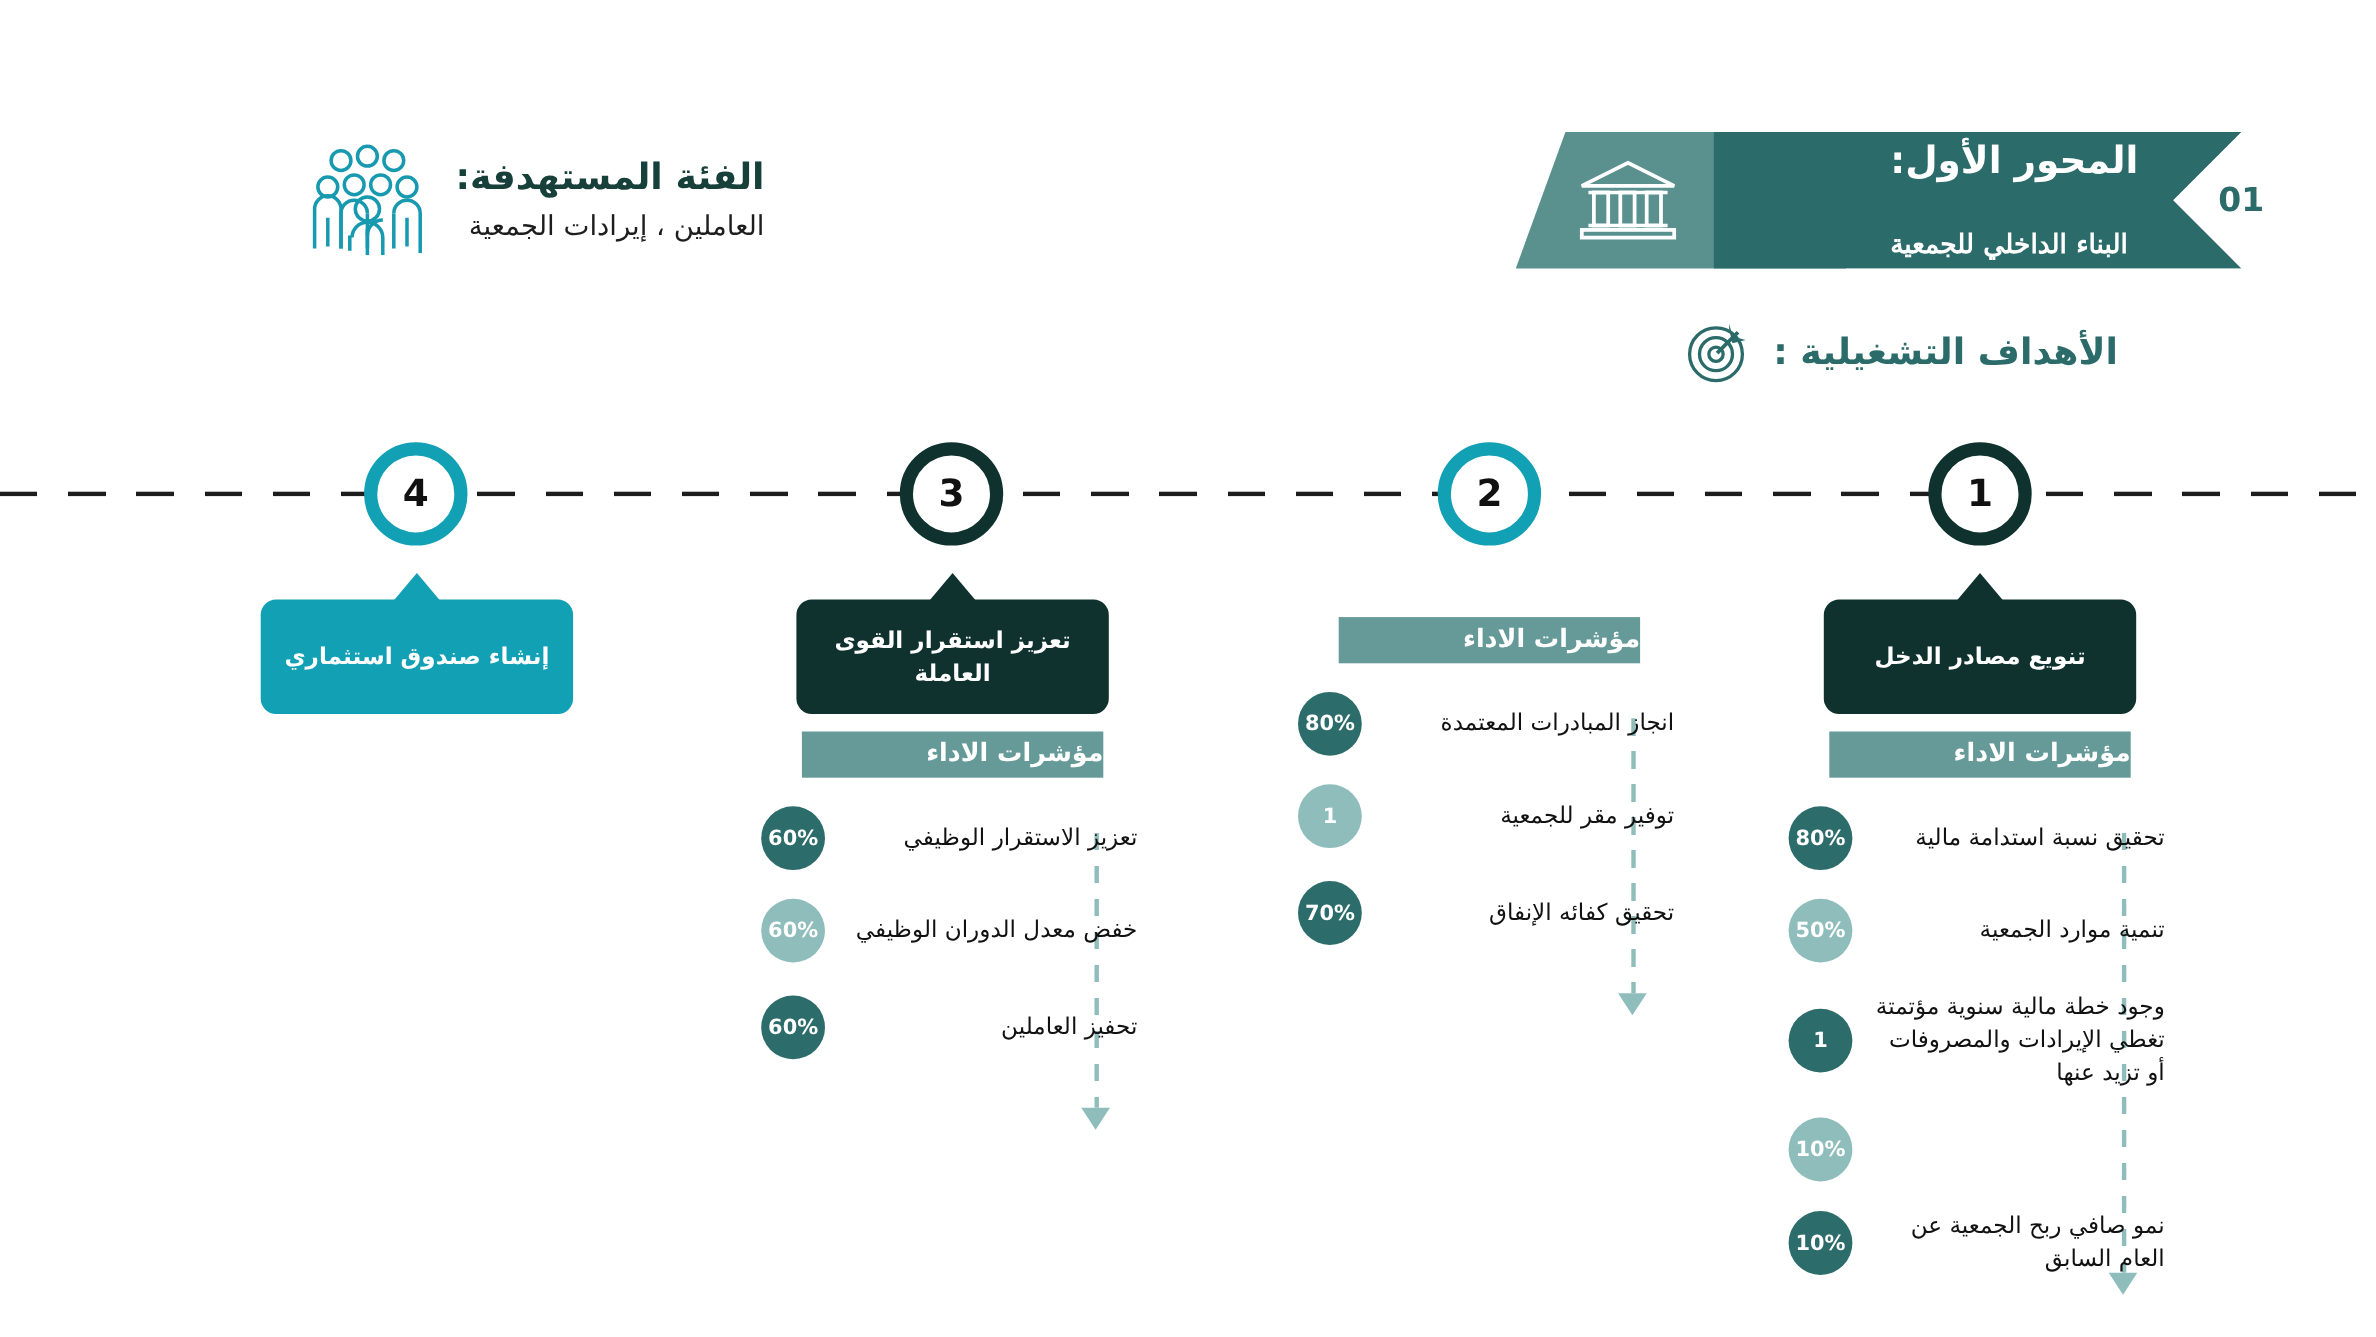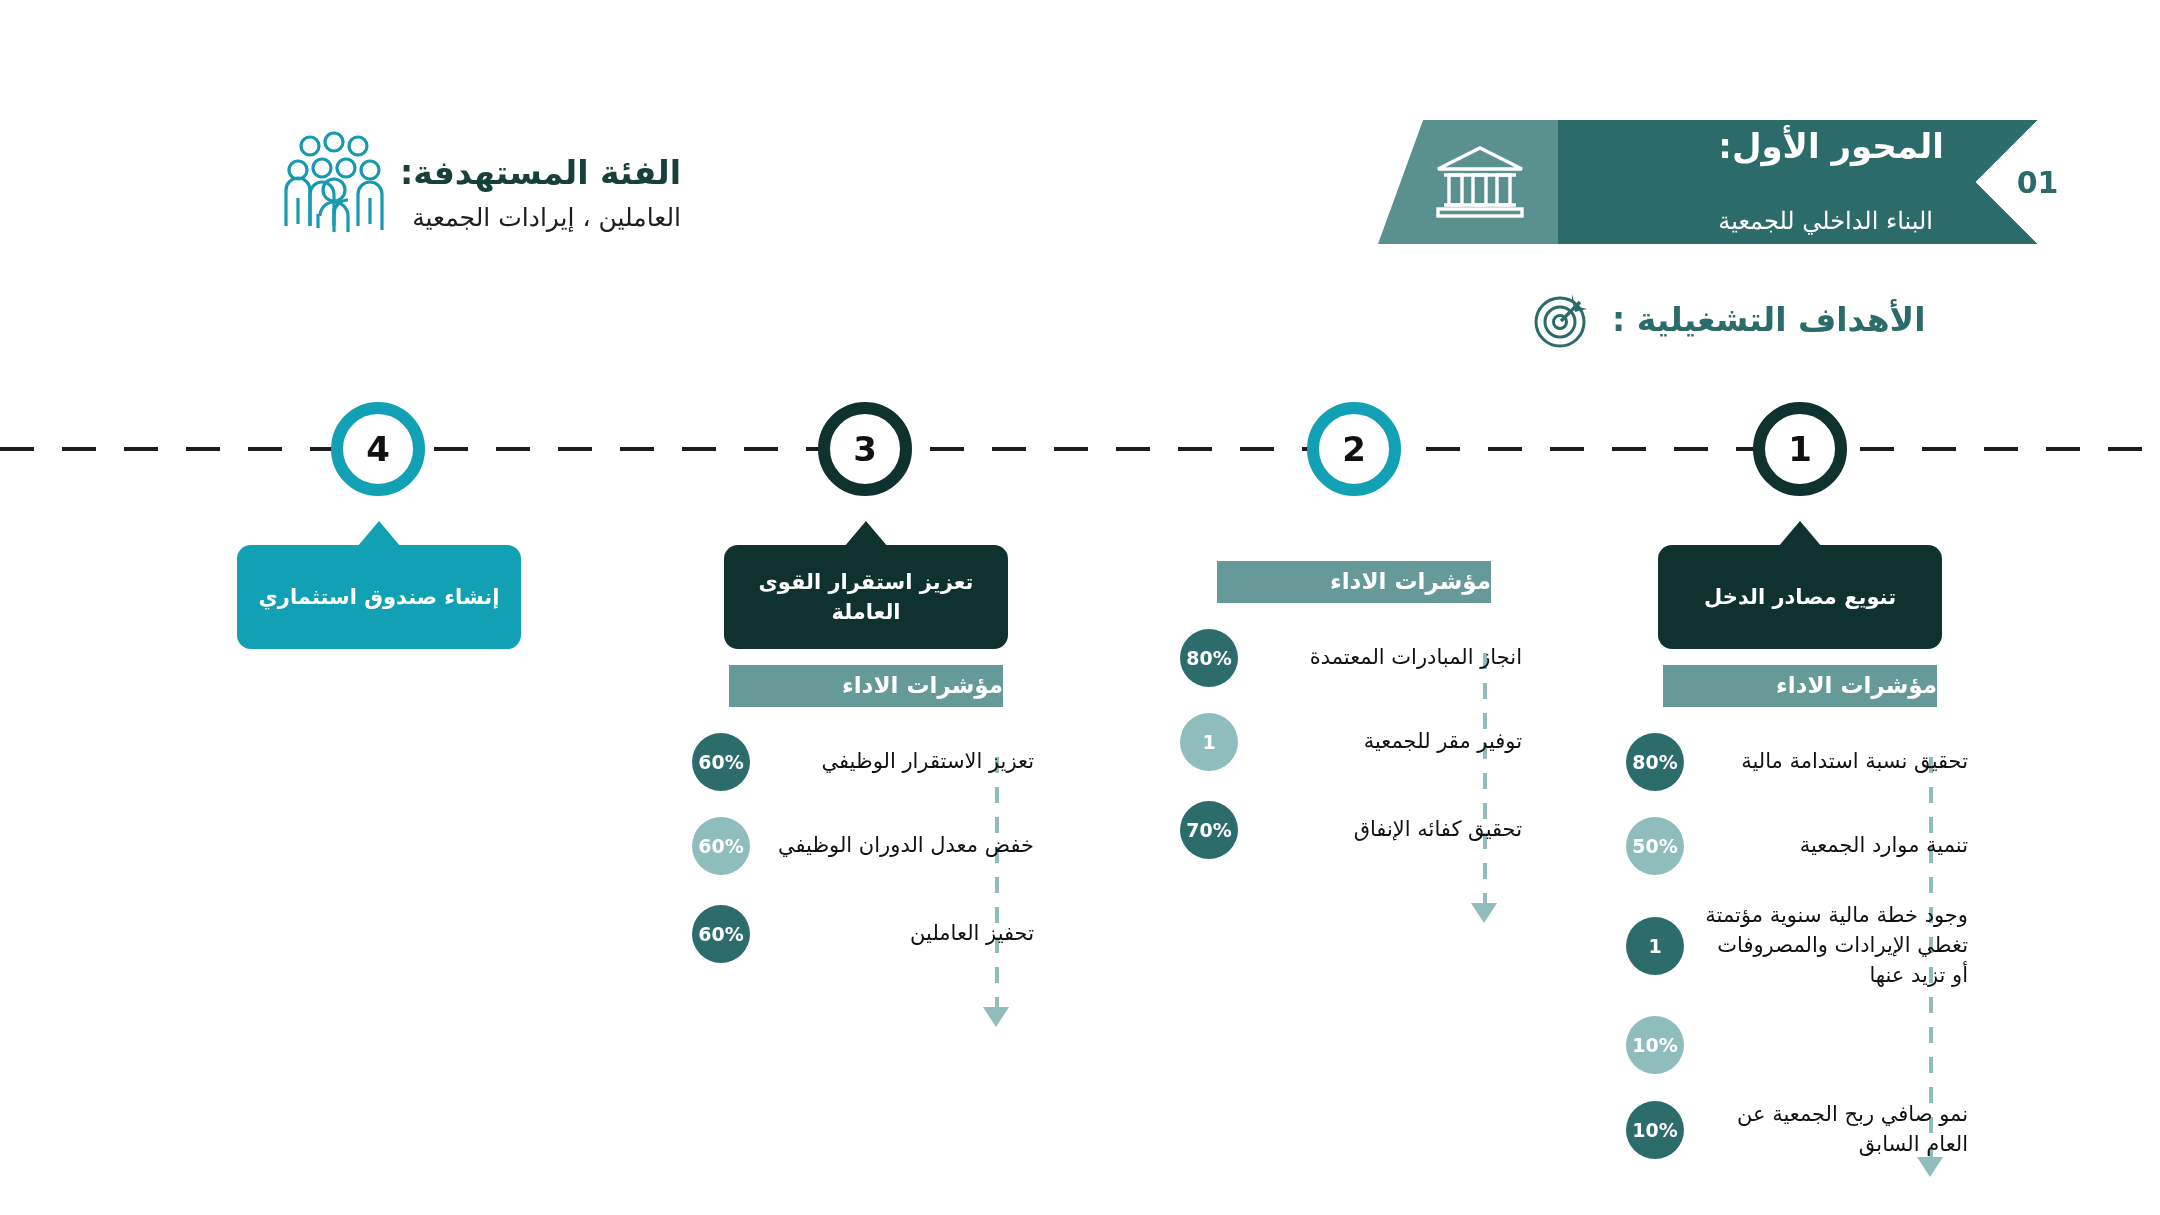--- a/index.html
+++ b/index.html
@@ -25,38 +25,38 @@
   .banner-main{
     position:absolute; left:180px; top:0; width:480px; height:100%;
     background:#2B6B69;
   }
   .banner-text{
     position:absolute; right:90px; top:0; height:100%;
     display:flex; flex-direction:column; justify-content:center;
     align-items:flex-end; color:#ffffff; z-index:4; padding-right:4px;gap:36px;
   }
   .banner-title{ font-size:34px; font-weight:bold; line-height:1.15; }
-  .banner-sub{ font-size:24px; font-weight:400; line-height:1.3; margin-top:4px;
+  .banner-sub{ font-size:24px; font-weight:700; line-height:1.3; margin-top:4px;
     font-family:"DejaVu Serif","Liberation Serif",serif; }
   .banner-diamond{
     position:absolute; right:-44px; top:50%; transform:translateY(-50%) rotate(45deg);
     width:88px; height:88px; background:#ffffff; z-index:5;
     display:flex; align-items:center; justify-content:center;
     border:2px solid #ffffff;
   }
   .banner-diamond span{
     transform:rotate(-45deg); font-size:30px; font-weight:bold; color:#2B6B69;
     font-family:"DejaVu Sans",sans-serif;
   }
   .bank-icon{ position:absolute; left:52px; top:50%; transform:translateY(-50%); z-index:4; }
 
   
   .audience{
     position:absolute; top:128px; left:280px; width:520px;
-    display:flex; align-items:flex-end; justify-content:flex-end; gap:12px;
+    display:flex; align-items:center; justify-content:flex-end; gap:26px;
   }
   .audience-text{ text-align:right; }
   .audience-title{ font-size:33px; font-weight:bold; color:#17403B; line-height:1.3; }
   .audience-sub{ font-size:25px; color:#1d1d1d; margin-top:8px;
     font-family:"DejaVu Serif","Liberation Serif",serif; }
 
   
   .goals-heading{
     position:absolute; top:288px; left:1530px; width:510px;
     display:flex; align-items:center; justify-content:flex-end; gap:20px;

